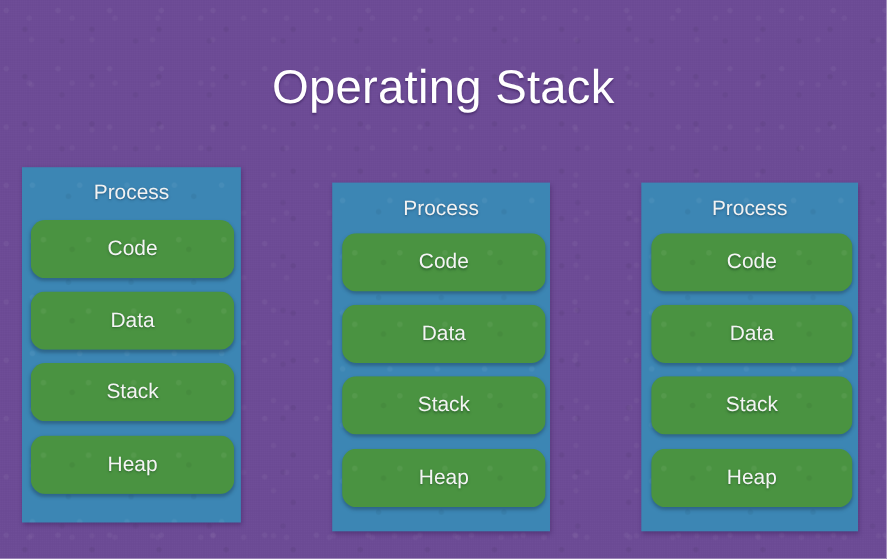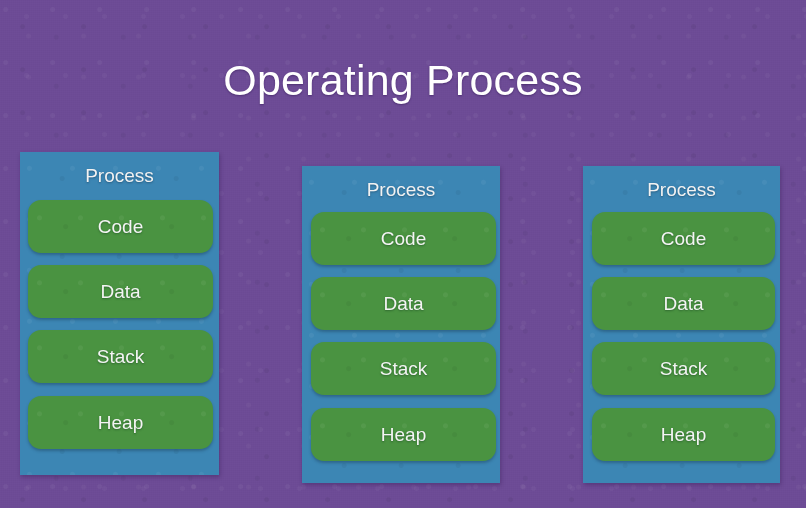--- a/index.html
+++ b/index.html
@@ -106,21 +106,21 @@
     white-space: nowrap;
   }
 </style>
 </head>
 <body>
 
 <div id="slide">
 
   <div id="grain"></div>
 
-  <div id="title">Operating Process</div>
+  <div id="title">Operating Stack</div>
 
   <div id="process-container">
       <div class="process-box" style="left: 20px; top: 152px; width: 199px; height: 323px;">
         <div class="process-label" style="top: 12px;">Process</div>
         <div class="seg" style="left: 8px; top: 48px; width: 185px; height: 53px;">
           <span class="seg-label">Code</span>
         </div>
         <div class="seg" style="left: 8px; top: 113px; width: 185px; height: 53px;">
           <span class="seg-label">Data</span>
         </div>

